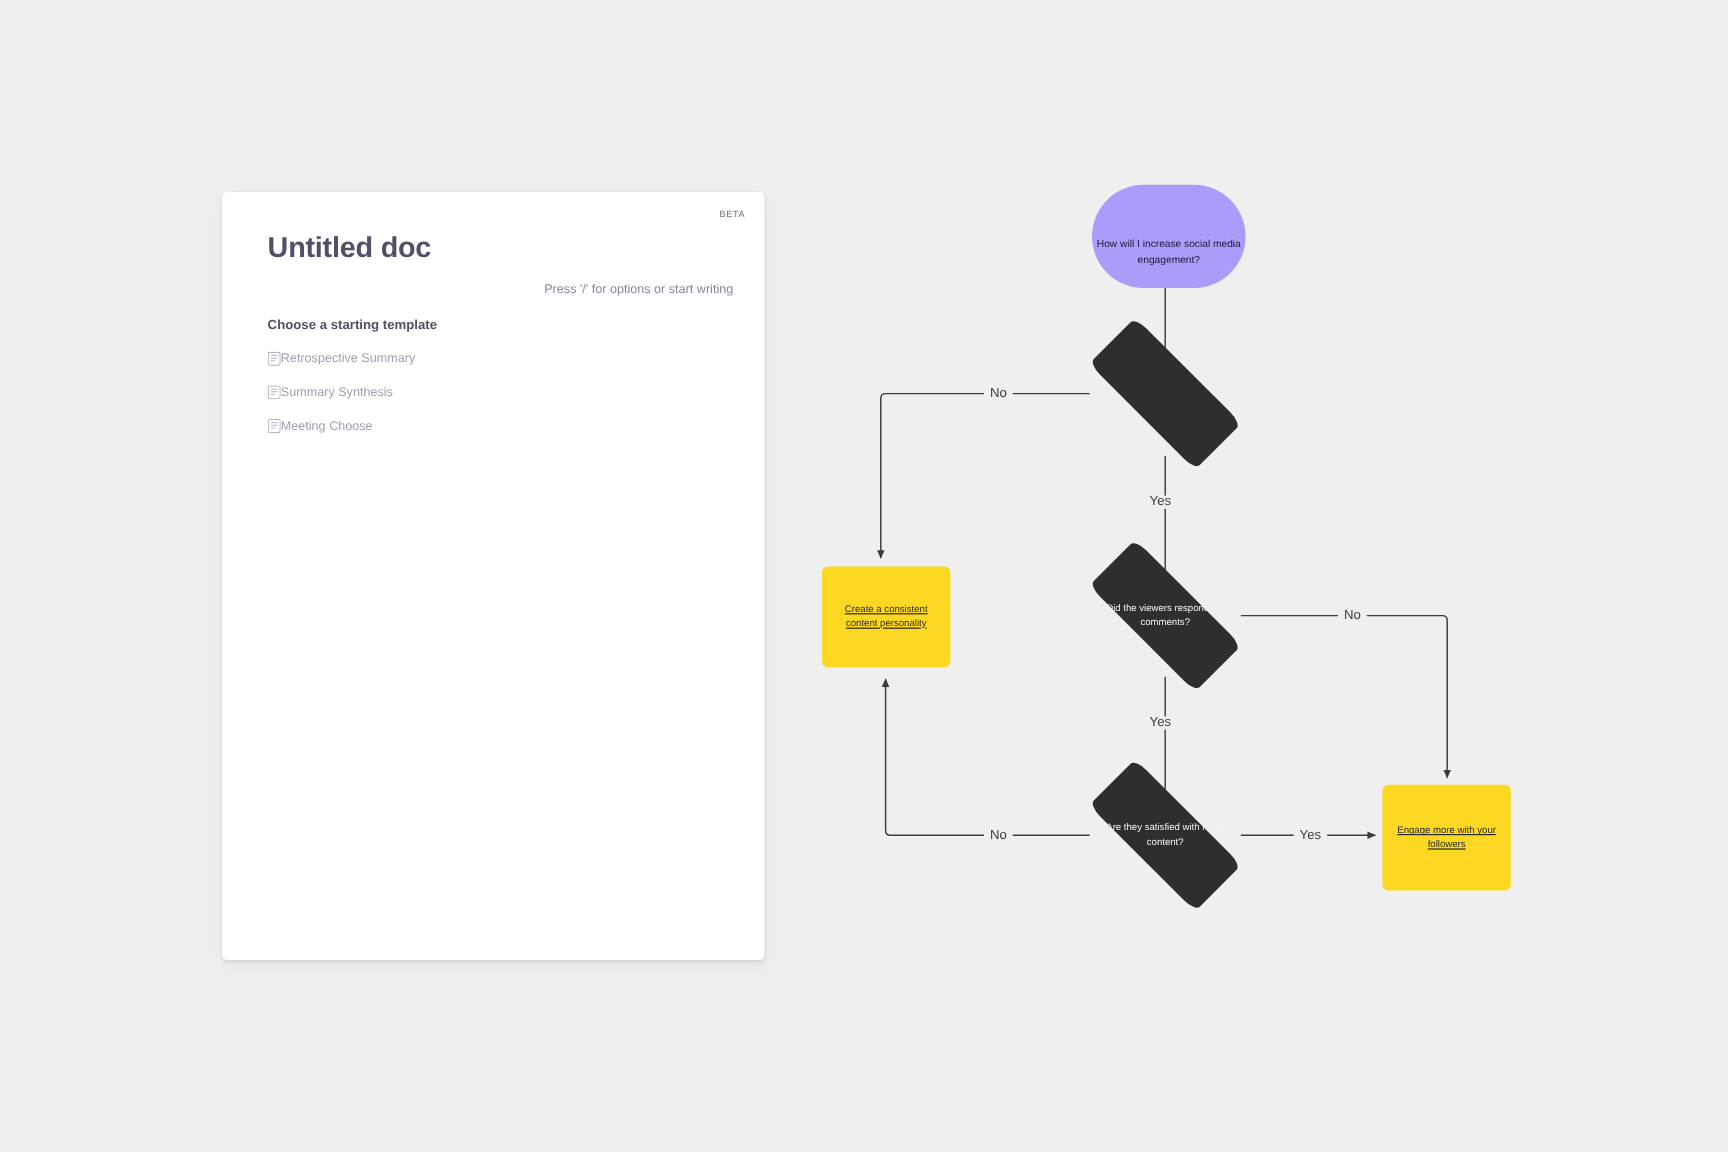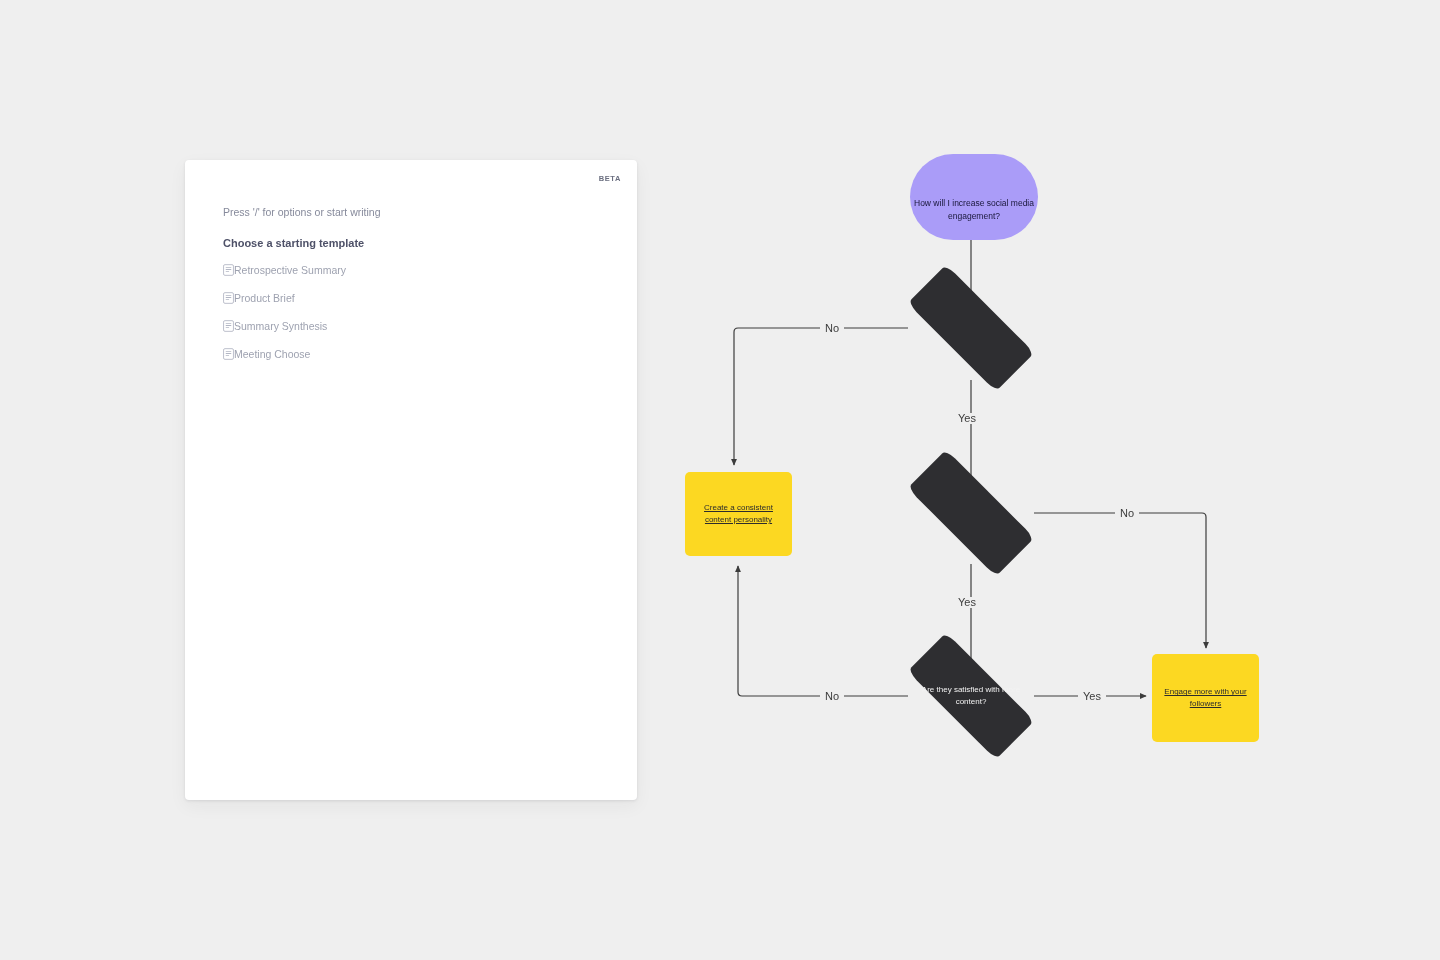--- a/index.html
+++ b/index.html
@@ -25,21 +25,21 @@
     background: #ffffff;
     border-radius: 4px;
     box-shadow: 0 1px 3px rgba(30,30,40,0.10), 0 6px 18px rgba(30,30,40,0.05);
     overflow: hidden;
   }
   .beta-badge {
     position: absolute;
     right: 16px;
     top: 14px;
     font-size: 7.5px;
-    font-weight: bold;
+    font-weight: normal;
     letter-spacing: 0.6px;
     color: #6b6f80;
   }
   .doc-inner {
     position: absolute;
     left: 38px;
     top: 33px;
     right: 26px;
   }
   .doc-title {
@@ -48,20 +48,21 @@
     color: #4e5168;
     letter-spacing: -0.2px;
     margin: 0;
     line-height: 1.2;
   }
   .doc-sub {
     margin-top: 13px;
     font-size: 10.5px;
     color: #868a9b;
     line-height: 1.3;
+    text-align: right;
   }
   .doc-section-title {
     margin-top: 17px;
     font-size: 11px;
     font-weight: bold;
     color: #4e5168;
   }
   .template-list {
     margin-top: 11px;
   }
@@ -137,46 +138,38 @@
 </style>
 </head>
 <body>
 
 <div class="doc-card">
 
   <div class="beta-badge">BETA</div>
 
   <div class="doc-inner">
 
+    <h1 class="doc-title">Untitled doc</h1>
 
     <div class="doc-sub">Press '/' for options or start writing</div>
 
     <div class="doc-section-title">Choose a starting template</div>
 
     <div class="template-list">
 
       <div class="template-item">
         <svg class="tpl-icon" viewBox="0 0 14 15">
           <rect x="0.7" y="0.7" width="12.6" height="13.6" rx="1.8" fill="none" stroke="#b2b6c4" stroke-width="1.1"></rect>
           <rect x="3.3" y="3.6" width="7.4" height="1.05" rx="0.5" fill="#b2b6c4"></rect>
           <rect x="3.3" y="6.3" width="7.4" height="1.05" rx="0.5" fill="#b2b6c4"></rect>
           <rect x="3.3" y="9.0" width="4.6" height="1.05" rx="0.5" fill="#b2b6c4"></rect>
         </svg>
         <span class="tpl-label">Retrospective Summary</span>
       </div>
 
-      <div class="template-item">
-        <svg class="tpl-icon" viewBox="0 0 14 15">
-          <rect x="0.7" y="0.7" width="12.6" height="13.6" rx="1.8" fill="none" stroke="#b2b6c4" stroke-width="1.1"></rect>
-          <rect x="3.3" y="3.6" width="7.4" height="1.05" rx="0.5" fill="#b2b6c4"></rect>
-          <rect x="3.3" y="6.3" width="7.4" height="1.05" rx="0.5" fill="#b2b6c4"></rect>
-          <rect x="3.3" y="9.0" width="4.6" height="1.05" rx="0.5" fill="#b2b6c4"></rect>
-        </svg>
-        <span class="tpl-label">Product Brief</span>
-      </div>
 
       <div class="template-item">
         <svg class="tpl-icon" viewBox="0 0 14 15">
           <rect x="0.7" y="0.7" width="12.6" height="13.6" rx="1.8" fill="none" stroke="#b2b6c4" stroke-width="1.1"></rect>
           <rect x="3.3" y="3.6" width="7.4" height="1.05" rx="0.5" fill="#b2b6c4"></rect>
           <rect x="3.3" y="6.3" width="7.4" height="1.05" rx="0.5" fill="#b2b6c4"></rect>
           <rect x="3.3" y="9.0" width="4.6" height="1.05" rx="0.5" fill="#b2b6c4"></rect>
         </svg>
         <span class="tpl-label">Summary Synthesis</span>
       </div>
@@ -237,20 +230,21 @@
     </g>
 
     <rect x="25" y="352" width="107" height="84" rx="5" ry="5" fill="#fcd822"></rect>
 
     <rect x="492" y="534" width="107" height="88" rx="5" ry="5" fill="#fcd822"></rect>
   </svg>
 
   <div class="node-label start-text" style="left:250px; top:34px; width:128px; height:111px;">How will I increase social media engagement?</div>
 
 
+  <div class="node-label diamond-text" style="left:251px; top:369px; width:120px; height:48px;">Did the viewers respond via comments?</div>
 
   <div class="node-label diamond-text" style="left:251px; top:552px; width:120px; height:48px;">Are they satisfied with more content?</div>
 
   <div class="node-label note-text" style="left:31px; top:352px; width:95px; height:84px;">Create a consistent content personality</div>
 
   <div class="node-label note-text" style="left:497px; top:534px; width:97px; height:88px;">Engage more with your followers</div>
 
   <div class="edge-label" style="left:160px; top:203px;">No</div>
 
   <div class="edge-label" style="left:293px; top:293px;">Yes</div>

